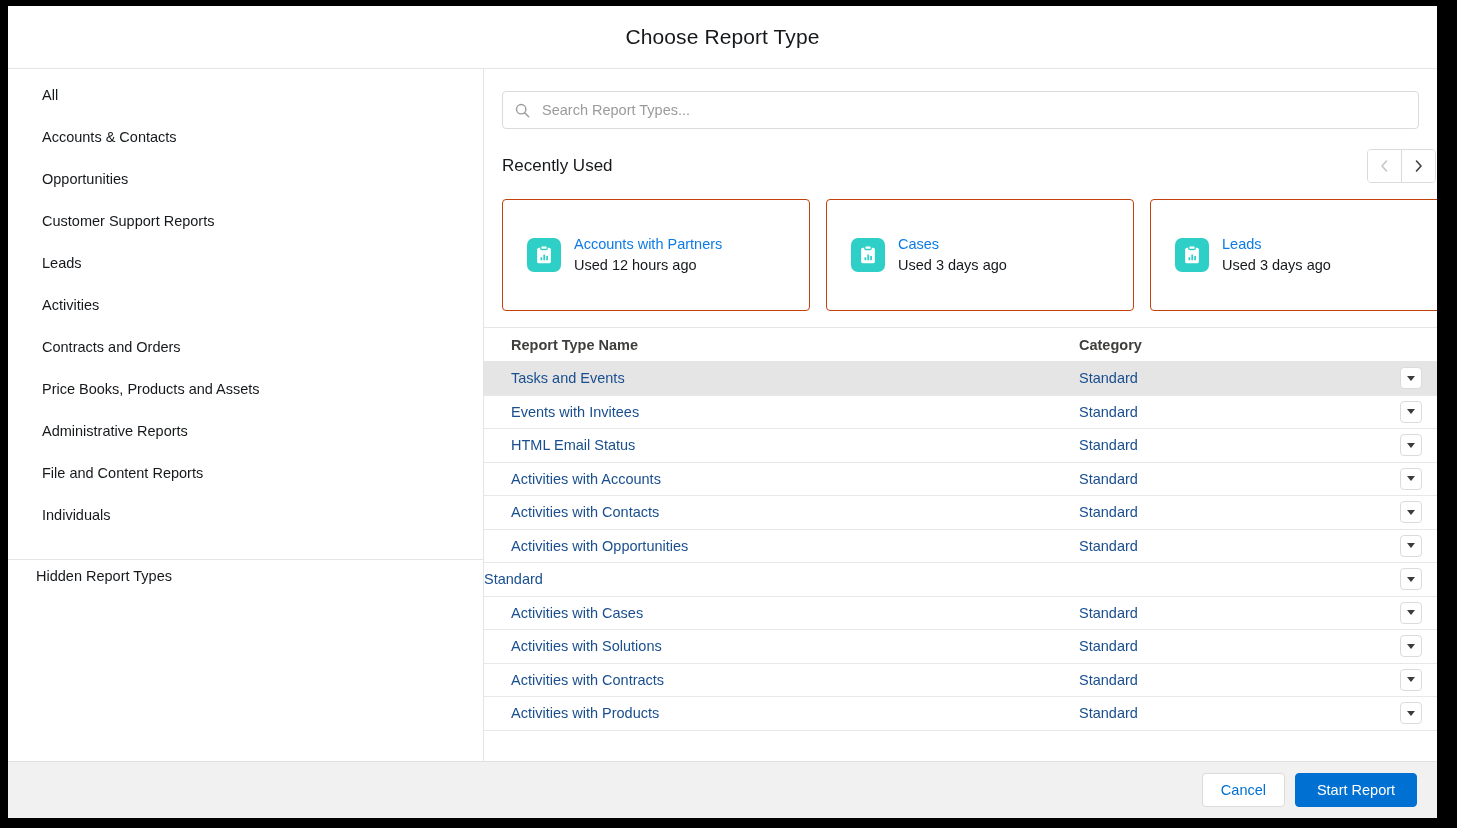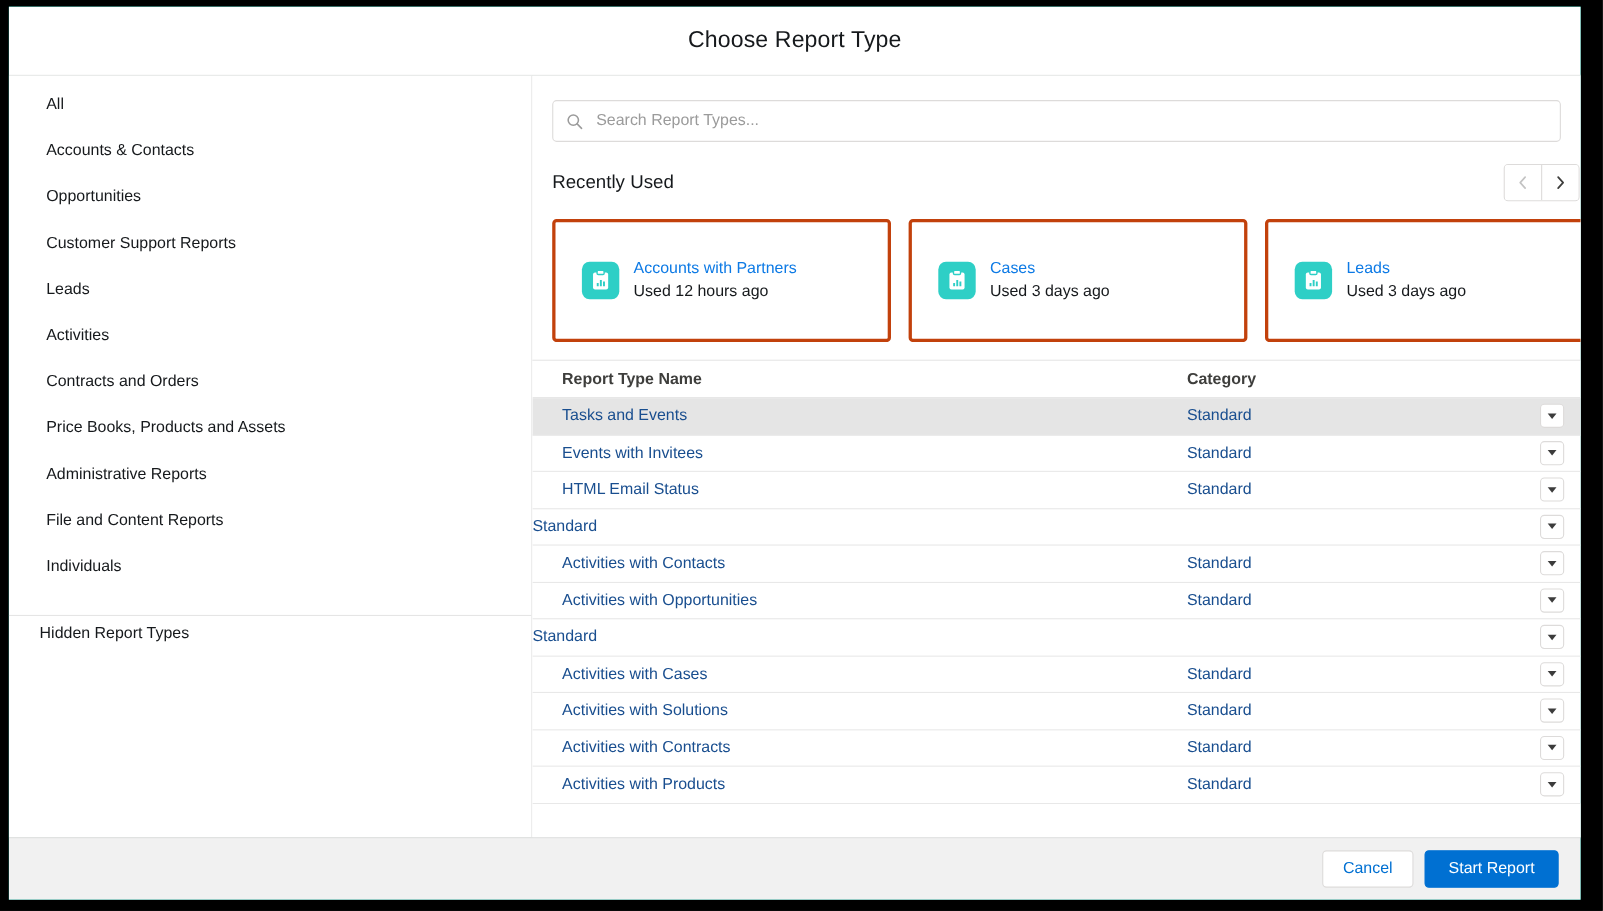--- a/index.html
+++ b/index.html
@@ -159,21 +159,21 @@
   .cards {
     display: flex;
     gap: 16px;
     padding: 16px 0 0 18px;
     overflow: hidden;
   }
   .card {
     width: 308px;
     min-width: 308px;
     height: 112px;
-    border: 3px solid #c2410c;
+    border: 1px solid #c2410c;
     border-radius: 4px;
     background: #ffffff;
     display: flex;
     align-items: center;
     padding-left: 24px;
     box-sizing: border-box;
     cursor: pointer;
   }
   .card-icon {
     width: 34px; height: 34px;
@@ -458,20 +458,21 @@
             <div class="t-row">
               <div class="c-name"><span class="link">HTML Email Status</span></div>
               <div class="c-cat"><span class="cat-val">Standard</span></div>
               <div class="c-act">
                 <div class="row-menu-btn">
                   <div class="caret"></div>
                 </div>
               </div>
             </div>
             <div class="t-row">
+              <div class="c-name"><span class="link">Activities with Accounts</span></div>
               <div class="c-cat"><span class="cat-val">Standard</span></div>
               <div class="c-act">
                 <div class="row-menu-btn">
                   <div class="caret"></div>
                 </div>
               </div>
             </div>
             <div class="t-row">
               <div class="c-name"><span class="link">Activities with Contacts</span></div>
               <div class="c-cat"><span class="cat-val">Standard</span></div>

